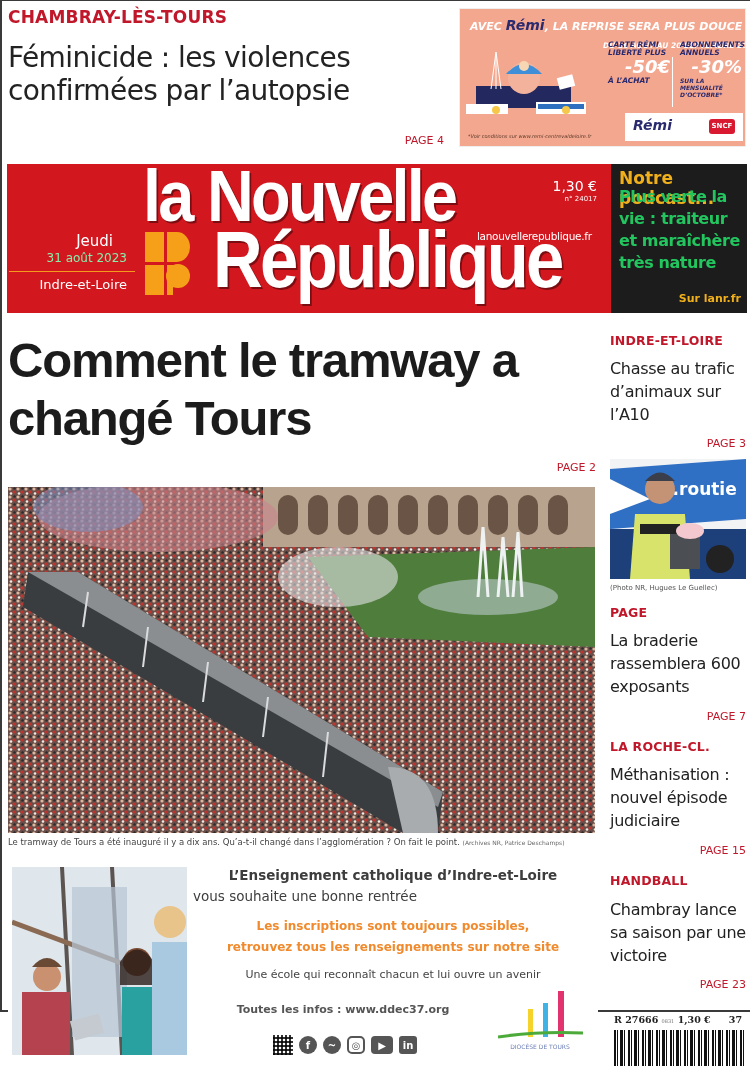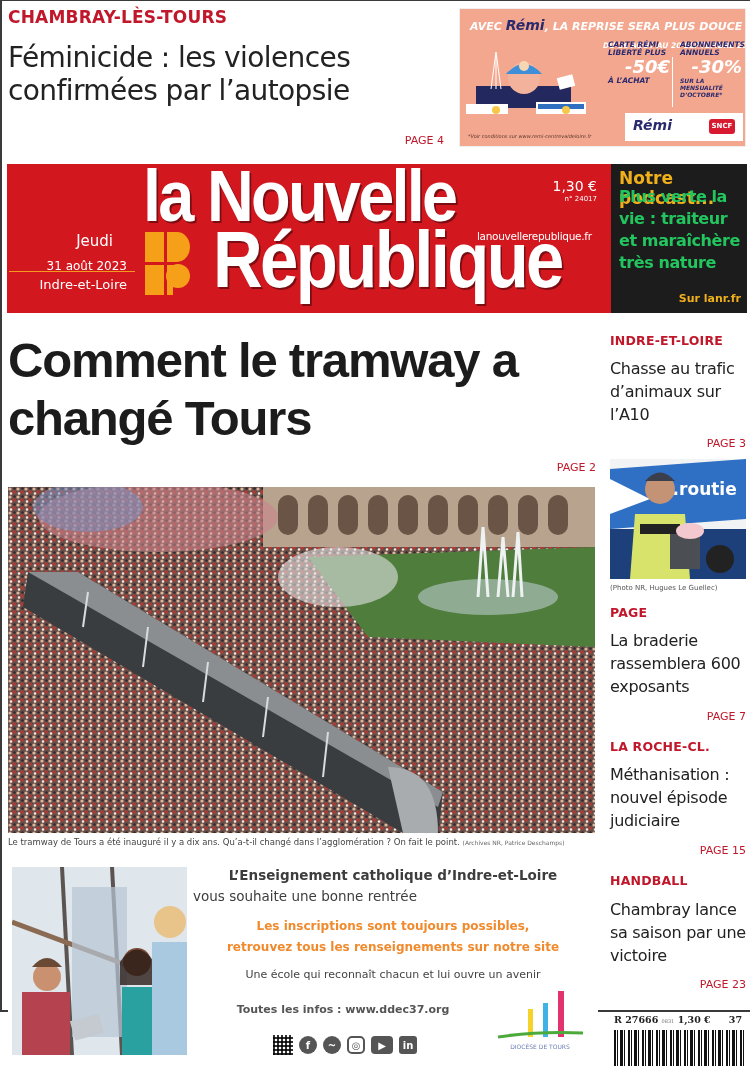--- a/index.html
+++ b/index.html
@@ -29,21 +29,21 @@
   #remi-ad .div { position: absolute; left: 212px; top: 48px; width: 1px; height: 50px; background: #fff; }
   #remi-ad .scene { position: absolute; left: 6px; top: 35px; width: 130px; height: 78px; }
   #remi-ad .logos { position: absolute; left: 165px; top: 104px; width: 118px; height: 28px; background: #fff; }
   #remi-ad .logos .remi { position: absolute; left: 8px; top: 4px; font-size: 14px; font-weight: bold; font-style: italic; color: #2a2a6e; }
   #remi-ad .logos .sncf { position: absolute; left: 84px; top: 6px; width: 26px; height: 15px; background: #d8192f; color: #fff; font-size: 7px; font-weight: bold; text-align: center; line-height: 15px; border-radius: 3px; }
   #remi-ad .fine { position: absolute; left: 8px; top: 124px; font-size: 5px; color: #5a3a2a; font-style: italic; }
 
   
   #masthead { left: 5px; top: 163px; width: 598px; height: 149px; background: #d2171f; }
   #mast-day { right: 492px; top: 68px; color: #fff; font-size: 15px; text-align: right; }
-  #mast-date { right: 478px; top: 87px; color: #ffffff; font-size: 12px; text-align: right; white-space: nowrap; margin-top: 8px; }
+  #mast-date { right: 478px; top: 87px; color: #86efac; font-size: 12px; text-align: right; white-space: nowrap; }
   #mast-rule { left: 2px; top: 107px; width: 126px; height: 1px; background: #f39a1f; }
   #mast-region { right: 478px; top: 113px; color: #fff; font-size: 13px; text-align: right; white-space: nowrap; }
   #mast-logo-mark { left: 138px; top: 68px; width: 45px; height: 63px; }
   #mast-title-1 { left: 136px; top: -4px; color: #fff; font-family: "Liberation Sans", sans-serif; font-weight: bold; font-size: 72px; letter-spacing: -3px; line-height: 72px; text-shadow: 2px 2px 0 #7a0d12; white-space: nowrap; transform: scaleX(0.9); transform-origin: left top; }
   #mast-title-2 { left: 206px; top: 56px; color: #fff; font-family: "Liberation Sans", sans-serif; font-weight: bold; font-size: 80px; letter-spacing: -3px; line-height: 80px; text-shadow: 2px 2px 0 #7a0d12; white-space: nowrap; transform: scaleX(0.86); transform-origin: left top; }
   #mast-price { right: 8px; top: 14px; color: #fff; font-size: 14px; text-align: right; }
   #mast-issue { right: 8px; top: 31px; color: #fff; font-size: 7px; text-align: right; }
   #mast-url { left: 470px; top: 66px; color: #fff; font-size: 10.5px; letter-spacing: -0.3px; white-space: nowrap; }
 
   

